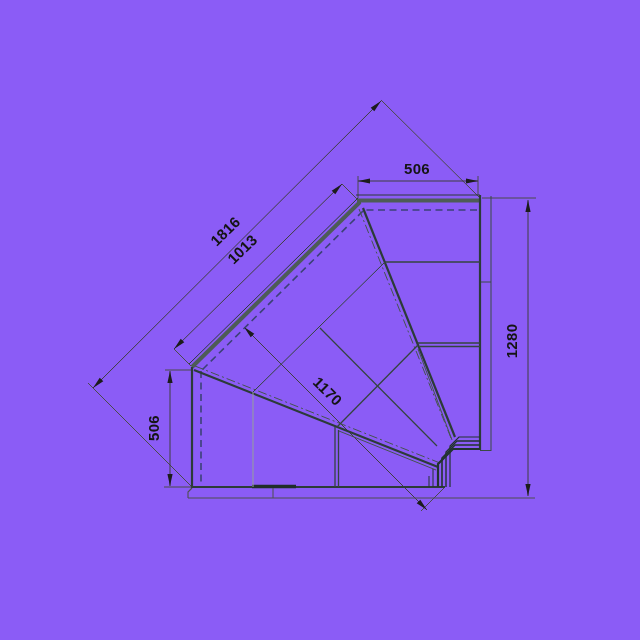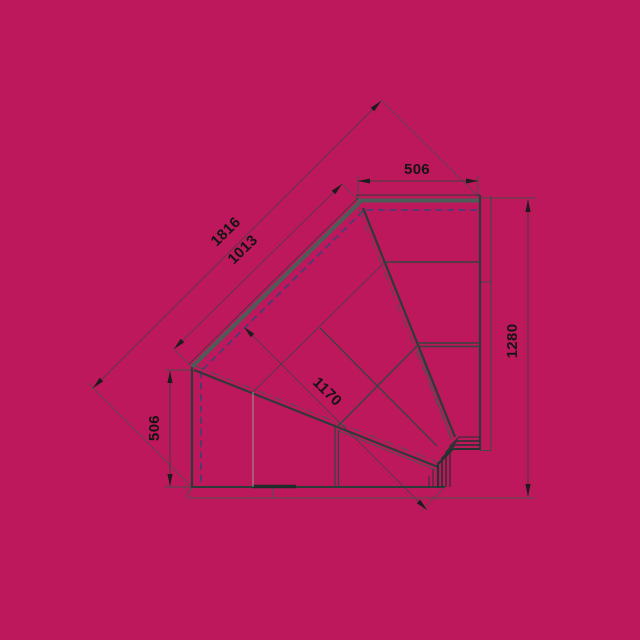--- a/index.html
+++ b/index.html
@@ -1,17 +1,17 @@
 <!DOCTYPE html>
 <html><head>
 <meta charset="utf-8">
 <style>
   html,body{margin:0;padding:0;background:#ffffff;}
   .canvas{
-    width:640px;height:640px;position:relative;background:#be185d;
+    width:640px;height:640px;position:relative;background:#8b5cf6;
     font-family:"Liberation Sans", sans-serif;
   }
   svg{display:block;}
   text{
     font-family:"Liberation Sans", sans-serif;
     font-size:15px;
     font-weight:600;
     letter-spacing:.3px;
     fill:#141414;
   }

